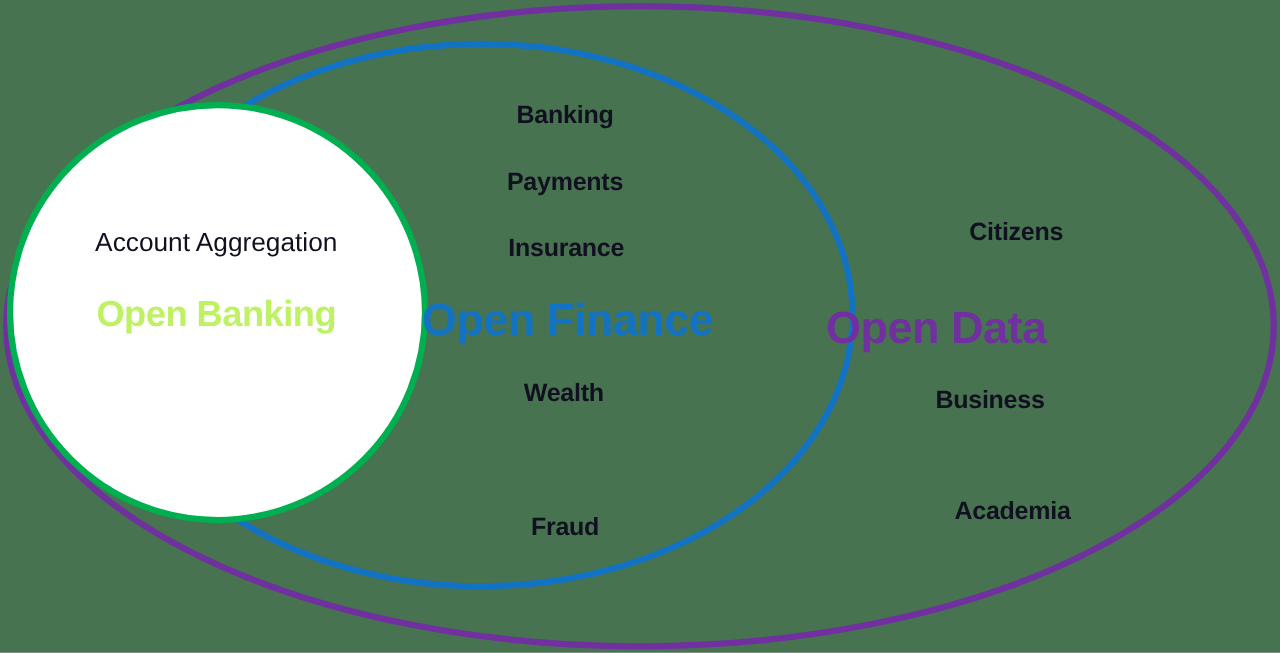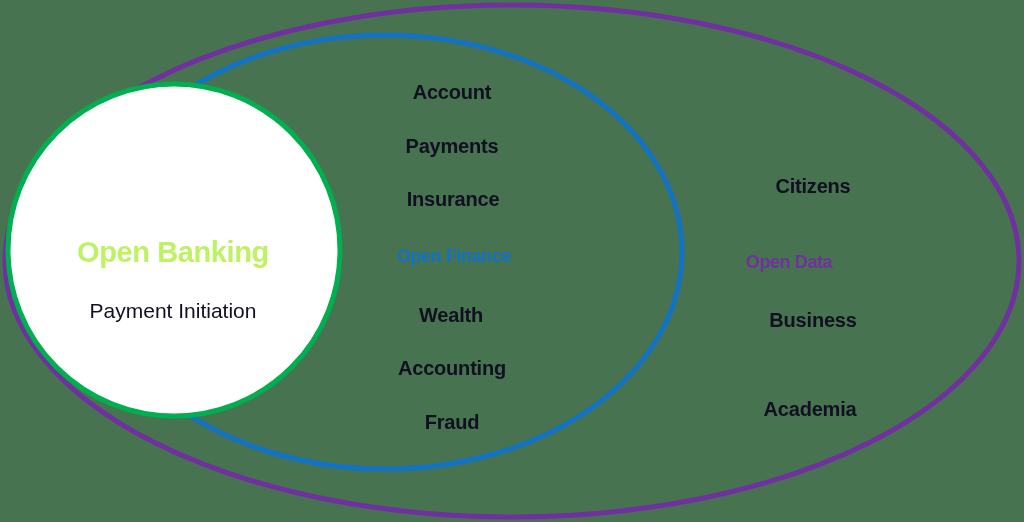--- a/index.html
+++ b/index.html
@@ -34,21 +34,21 @@
   }
   .label.plain {
     font-weight: 400;
     font-size: 21px;
     letter-spacing: 0;
   }
   .ring-title {
     position: absolute;
     transform: translate(-50%, -50%);
     white-space: nowrap;
-    font-size: 18px;
+    font-size: 36px;
     font-weight: 700;
     line-height: 1;
     letter-spacing: -0.4px;
   }
   .title-banking { color: #bef264; font-size: 29px; }
   .title-finance { color: #1272C4; }
   .title-data    { color: #7030A0; }
 
   
   .pos-aa { left: 173px; top: 194px; }
@@ -60,44 +60,43 @@
   .pos-payments   { left: 452px; top: 146px; }
   .pos-insurance  { left: 453px; top: 199px; }
   .pos-of         { left: 454px; top: 256px; }
   .pos-wealth     { left: 451px; top: 315px; }
   .pos-accounting { left: 452px; top: 368px; }
   .pos-fraud      { left: 452px; top: 422px; }
 
   
   .pos-citizens   { left: 813px; top: 150px; margin-top: 36px; }
   .pos-government { left: 802px; top: 202px; }
-  .pos-od         { left: 789px; top: 262px; }
-  .pos-business   { left: 813px; top: 320px; }
+  .pos-od         { left: 749px; top: 262px; }
+  .pos-business   { left: 792px; top: 320px; }
   .pos-academia   { left: 810px; top: 373px; margin-top: 36px; }
 </style>
 </head>
 <body>
 
 <div class="stage">
 
   <svg class="rings-svg" viewBox="0 0 1024 522">
     <ellipse cx="512" cy="261" rx="507" ry="256" fill="none" stroke-width="5" stroke="#7030A0"></ellipse>
     <ellipse cx="385" cy="252" rx="297" ry="217" fill="none" stroke-width="5" stroke="#1272C4"></ellipse>
     <circle cx="174" cy="250" r="166" fill="#FFFFFF" stroke-width="5" stroke="#00AF50"></circle>
   </svg>
 
+  <div class="label plain pos-aa">Account Aggregation</div>
   <div class="ring-title title-banking pos-ob">Open Banking</div>
-  <div class="label plain pos-pi">Payment Initiation</div>
 
-  <div class="label pos-lending">Account</div>
+  <div class="label pos-lending">Banking</div>
   <div class="label pos-payments">Payments</div>
   <div class="label pos-insurance">Insurance</div>
   <div class="ring-title title-finance pos-of">Open Finance</div>
   <div class="label pos-wealth">Wealth</div>
-  <div class="label pos-accounting">Accounting</div>
   <div class="label pos-fraud">Fraud</div>
 
   <div class="label pos-citizens">Citizens</div>
   <div class="ring-title title-data pos-od">Open Data</div>
   <div class="label pos-business">Business</div>
   <div class="label pos-academia">Academia</div>
 
 </div>
 
 </body></html>

